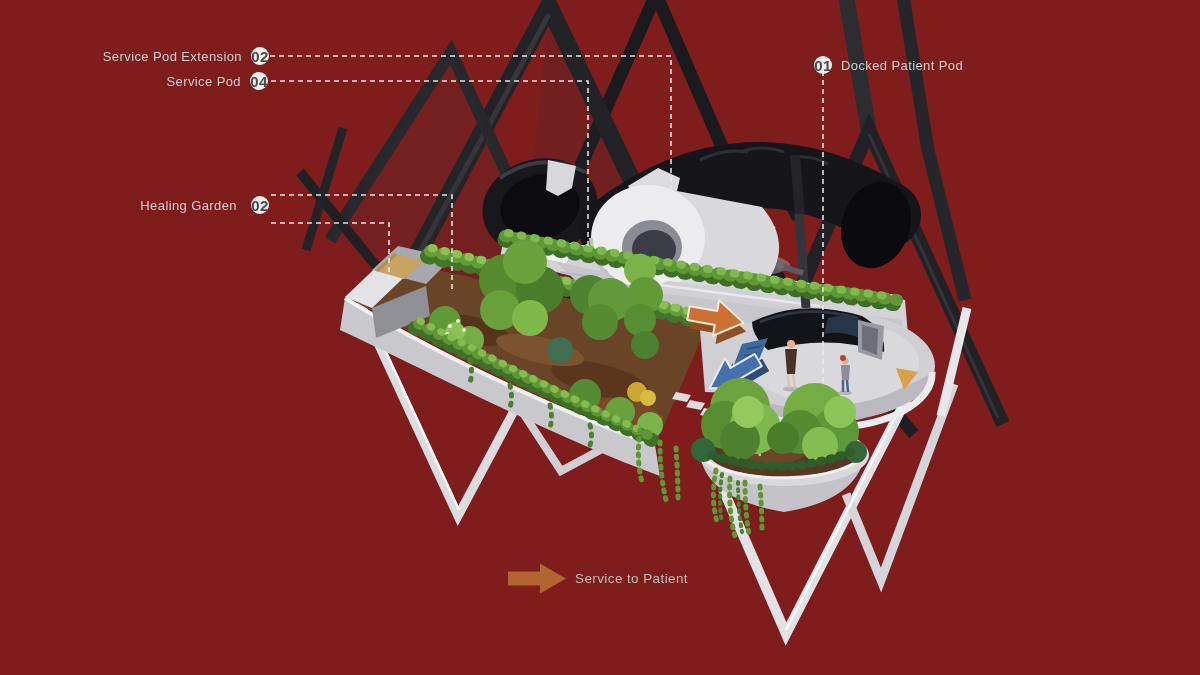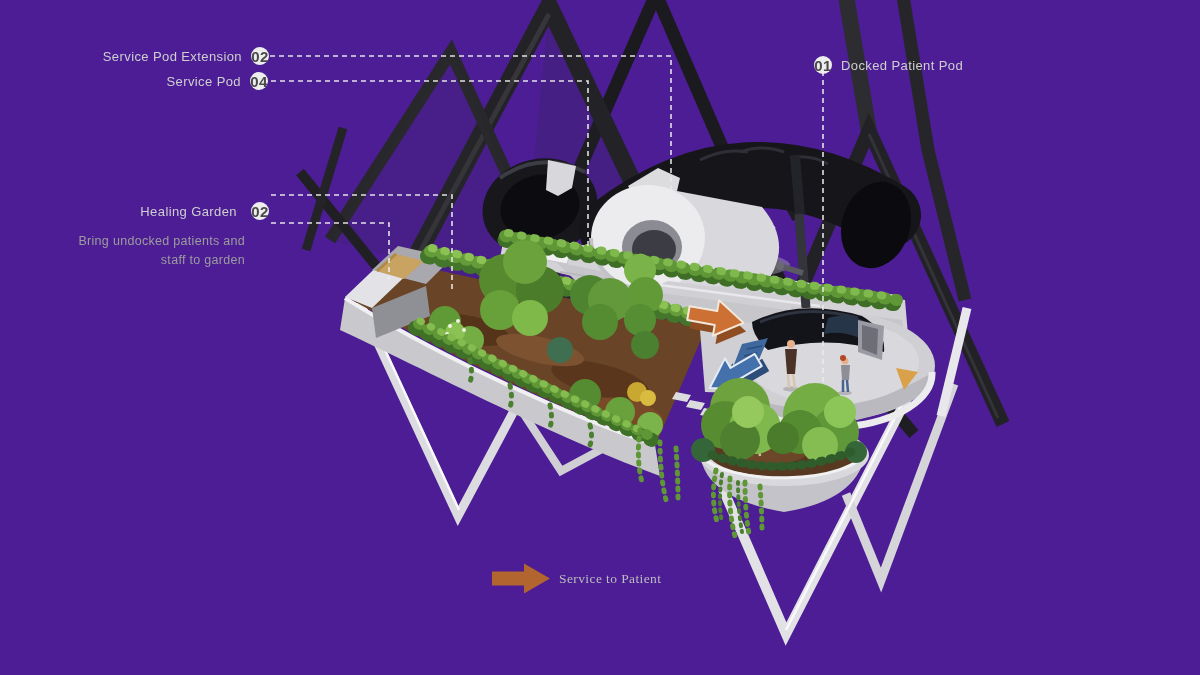--- a/index.html
+++ b/index.html
@@ -1,31 +1,31 @@
 <!DOCTYPE html>
 <html><head>
 <meta charset="utf-8">
 <style>
   html,body{margin:0;padding:0;background:#000;}
-  .stage{position:relative;width:1200px;height:675px;background:#4c1d95;overflow:hidden;
+  .stage{position:relative;width:1200px;height:675px;background:#7f1d1d;overflow:hidden;
          font-family:"Liberation Sans", sans-serif;}
   .scene,.leaders{position:absolute;inset:0;width:1200px;height:675px;pointer-events:none;}
   .callout{position:absolute;display:flex;align-items:center;gap:9px;font-size:13px;
            color:#cfcfcf;letter-spacing:.4px;white-space:nowrap;}
   .co-badge{width:18px;height:18px;border-radius:50%;background:#ededed;color:#4a4a4a;
             font-size:15px;font-weight:bold;display:flex;align-items:center;justify-content:center;
             letter-spacing:.5px;flex:0 0 18px;}
   .co02{right:931px;top:47px;}
   .co03{right:932px;top:72px;}
-  .co04{right:931px;top:202px;gap:14px;}
+  .co04{right:931px;top:196px;gap:14px;}
   .co05{right:931px;top:214px;}
   .co01{left:814px;top:56px;}
   .sub-label{position:absolute;right:955px;top:232px;text-align:right;font-size:12.5px;
              line-height:19px;color:#9d9d9d;letter-spacing:.3px;}
-  .legend{position:absolute;left:492px;top:563px;font-family:Liberation Serif, serif;}
+  .legend{position:absolute;left:508px;top:563px;}
   .legend-row{display:flex;align-items:center;gap:9px;height:31px;margin-bottom:13px;}
   .legend-label{font-size:13.5px;color:#bcbcbc;letter-spacing:.4px;white-space:nowrap;}
 </style>
 </head>
 <body>
 
 <div class="stage">
 
   <svg class="scene" viewBox="0 0 1200 675">
 
@@ -242,24 +242,20 @@
     <span class="co-badge">02</span>
   </div>
   <div class="callout co03">
     <span>Service Pod</span>
     <span class="co-badge">04</span>
   </div>
   <div class="callout co04">
     <span>Healing Garden</span>
     <span class="co-badge">02</span>
   </div>
-  <div class="sub-label">
-    <div>Bring undocked patients and</div>
-    <div>staff to garden</div>
-  </div>
   <div class="callout co01">
     <span class="co-badge">01</span>
     <span>Docked Patient Pod</span>
   </div>
 
   <div class="legend">
     <div class="legend-row">
       <svg width="58" height="31" viewBox="0 0 58 31">
         <polygon points="0,8.5 32,8.5 32,0.5 58,15.5 32,30.5 32,22.5 0,22.5" fill="#b2652e"></polygon>
       </svg>

